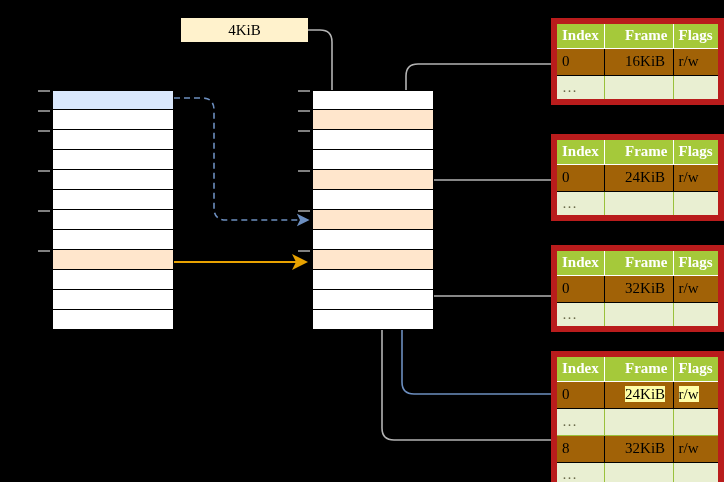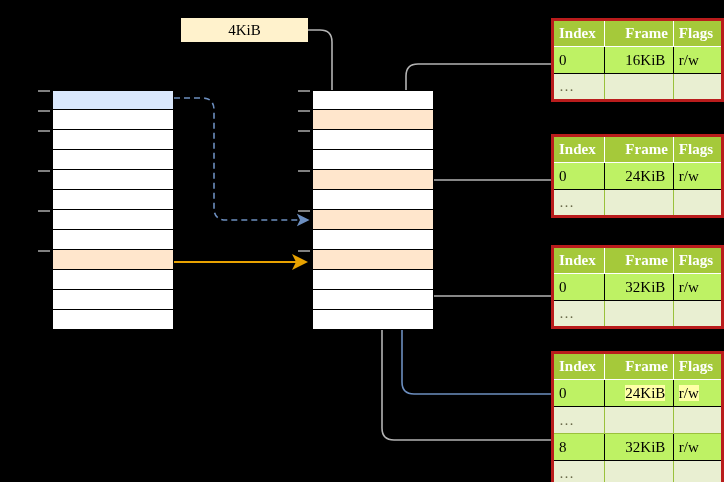--- a/index.html
+++ b/index.html
@@ -21,21 +21,21 @@
   
   .tick{position:absolute;height:2px;background:#808080;width:12px;}
 
   
   .label-box{position:absolute;box-sizing:border-box;background:#fff2cc;
              color:#000;font-size:15px;line-height:1;display:flex;
              align-items:center;justify-content:center;}
 
   
   .ptable{position:absolute;border-collapse:collapse;box-sizing:border-box;
-          border:3px solid #b91c1c;background:#bef264;}
+          border:6px solid #b91c1c;background:#a16207;}
   .ptable td,.ptable th{border:1px solid #000;box-sizing:border-box;
           padding:1px 5px;font-size:15px;font-weight:normal;text-align:left;
           height:27px;vertical-align:middle;color:#000;white-space:nowrap;}
   .ptable th{background:#a5c93a;color:#fff;font-weight:bold;border-color:#fff;}
   .ptable tr.alt td{background:#e9efd2;color:#6b6b4b;border-color:#9ac13c;}
   .ptable .c-index{width:57px;}
   .ptable .c-frame{width:60px;padding-left:20px;}
   .ptable .c-flags{width:53px;}
   .hl{background:#ffffa8;}
 </style>

